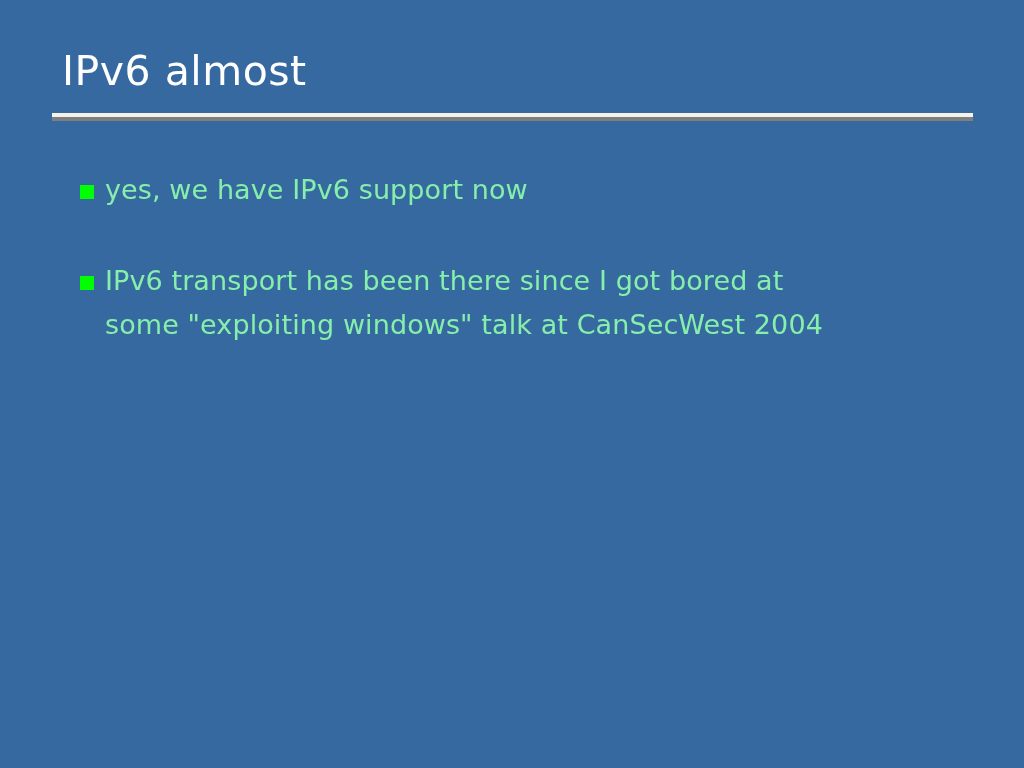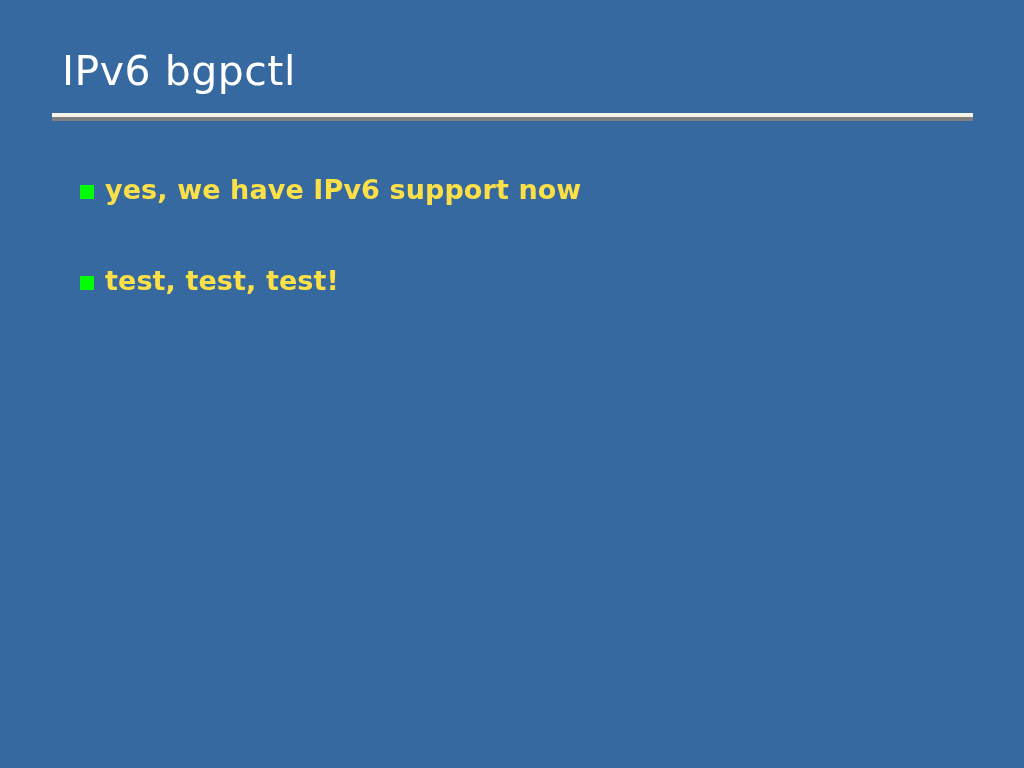--- a/index.html
+++ b/index.html
@@ -59,24 +59,24 @@
   .bullet-list {
     position: absolute;
     left: 80px;
     top: 168px;
     width: 900px;
   }
 
   .bullet-item {
     position: relative;
     padding-left: 25px;
-    color: #fde047;
+    color: #86efac;
     font-family: "DejaVu Sans", sans-serif;
     font-size: 27px;
-    font-weight: 700;
+    font-weight: 400;
     line-height: 44px;
     letter-spacing: 0.1px;
     margin-bottom: 47px;
   }
   .bullet-item:last-child {
     margin-bottom: 0;
   }
 
   .bullet-marker {
     position: absolute;
@@ -91,36 +91,37 @@
   .bullet-text {
     display: block;
     white-space: pre-line;
   }
 </style>
 </head>
 <body>
 
 <div class="slide">
 
-  <div class="slide-title">IPv6 bgpctl</div>
+  <div class="slide-title">IPv6 almost</div>
 
   <div class="title-rule"></div>
   <div class="title-rule-shadow"></div>
 
   <div class="bullet-list">
 
     <div class="bullet-item">
       <span class="bullet-marker"></span>
       <span class="bullet-text">yes, we have IPv6 support now</span>
     </div>
 
+    <div class="bullet-item">
+      <span class="bullet-marker"></span>
+      <span class="bullet-text">IPv6 transport has been there since I got bored at
+some "exploiting windows" talk at CanSecWest 2004</span>
+    </div>
 
 
 
 
-    <div class="bullet-item">
-      <span class="bullet-marker"></span>
-      <span class="bullet-text">test, test, test!</span>
-    </div>
 
   </div>
 
 </div>
 
 </body></html>

